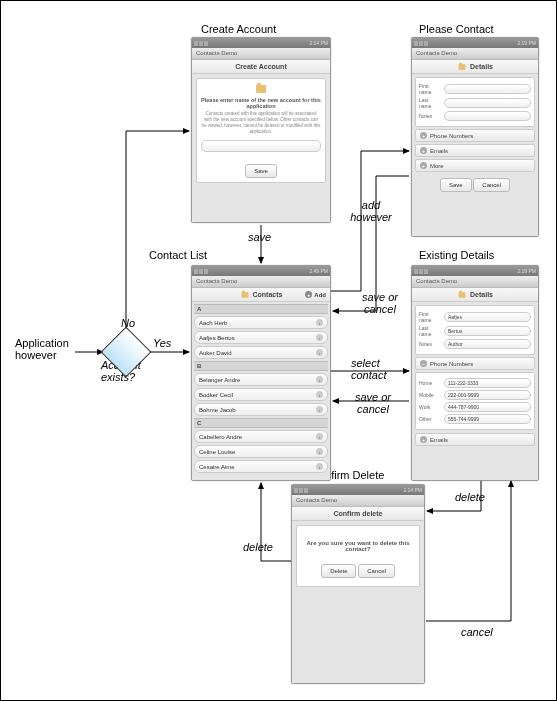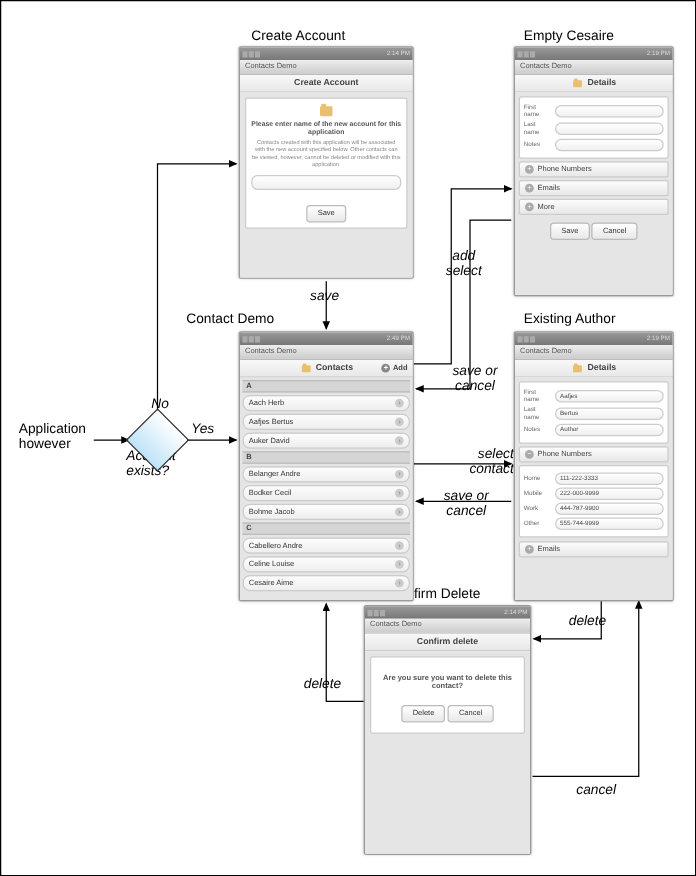--- a/index.html
+++ b/index.html
@@ -60,36 +60,36 @@
   <line x1="408" y1="400" x2="332" y2="400" stroke="#000" stroke-width="1" marker-end="url(#ah)"></line>
 
   <path d="M480 480 L480 510 L426 510" stroke="#000" fill="none" stroke-width="1" marker-end="url(#ah)"></path>
 
   <path d="M425 620 L510 620 L510 480" stroke="#000" fill="none" stroke-width="1" marker-end="url(#ah)"></path>
 
   <path d="M290 560 L260 560 L260 482" stroke="#000" fill="none" stroke-width="1" marker-end="url(#ah)"></path>
 </svg>
 
 <div class="label-txt" style="left:200px; top:22px;">Create Account</div>
-<div class="label-txt" style="left:418px; top:22px;">Empty Cesaire</div>
-<div class="label-txt" style="left:148px; top:248px; text-align:right;"><span>Contact Demo</span></div>
-<div class="label-txt" style="left:418px; top:248px;">Existing Author</div>
+<div class="label-txt" style="left:418px; top:22px;">Please Contact</div>
+<div class="label-txt" style="left:148px; top:248px; text-align:right;"><span>Contact List</span></div>
+<div class="label-txt" style="left:418px; top:248px;">Existing Details</div>
 <div class="label-txt" style="left:310px; top:468px;">Confirm Delete</div>
 
 <div class="label-txt" style="left:14px; top:336px; width:60px;"><span>Application however</span></div>
 <div class="label-txt" style="left:100px; top:358px; font-style:italic; width:60px;"><span>Account exists?</span></div>
 
 <div class="diamond" style="left:107px; top:333px;"></div>
 
 <div class="edge-lbl" style="left:120px; top:316px;">No</div>
 <div class="edge-lbl" style="left:152px; top:336px;text-align:right;">Yes</div>
 <div class="edge-lbl" style="left:247px; top:230px;">save</div>
-<div class="edge-lbl" style="left:345px; top:198px; width:50px; text-align:center;"><span>add select</span></div>
+<div class="edge-lbl" style="left:345px; top:198px; width:50px; text-align:center;"><span>add however</span></div>
 <div class="edge-lbl" style="left:354px; top:290px; width:50px; text-align:center;"><span>save or cancel</span></div>
-<div class="edge-lbl" style="left:360px; top:356px; width:50px; text-align:right;"><span>select contact</span></div>
+<div class="edge-lbl" style="left:350px; top:356px; width:50px; text-align:left;"><span>select contact</span></div>
 <div class="edge-lbl" style="left:342px; top:390px; width:60px; text-align:center;"><span>save or cancel</span></div>
 <div class="edge-lbl" style="left:454px; top:490px;">delete</div>
 <div class="edge-lbl" style="left:460px; top:625px;">cancel</div>
 <div class="edge-lbl" style="left:242px; top:540px;">delete</div>
 
 <div class="phone" style="left:190px; top:36px; width:140px; height:186px; display:flex; flex-direction:column;">
   <div class="statusbar">
     <div class="sigs">
           <span></span>
           <span></span>

